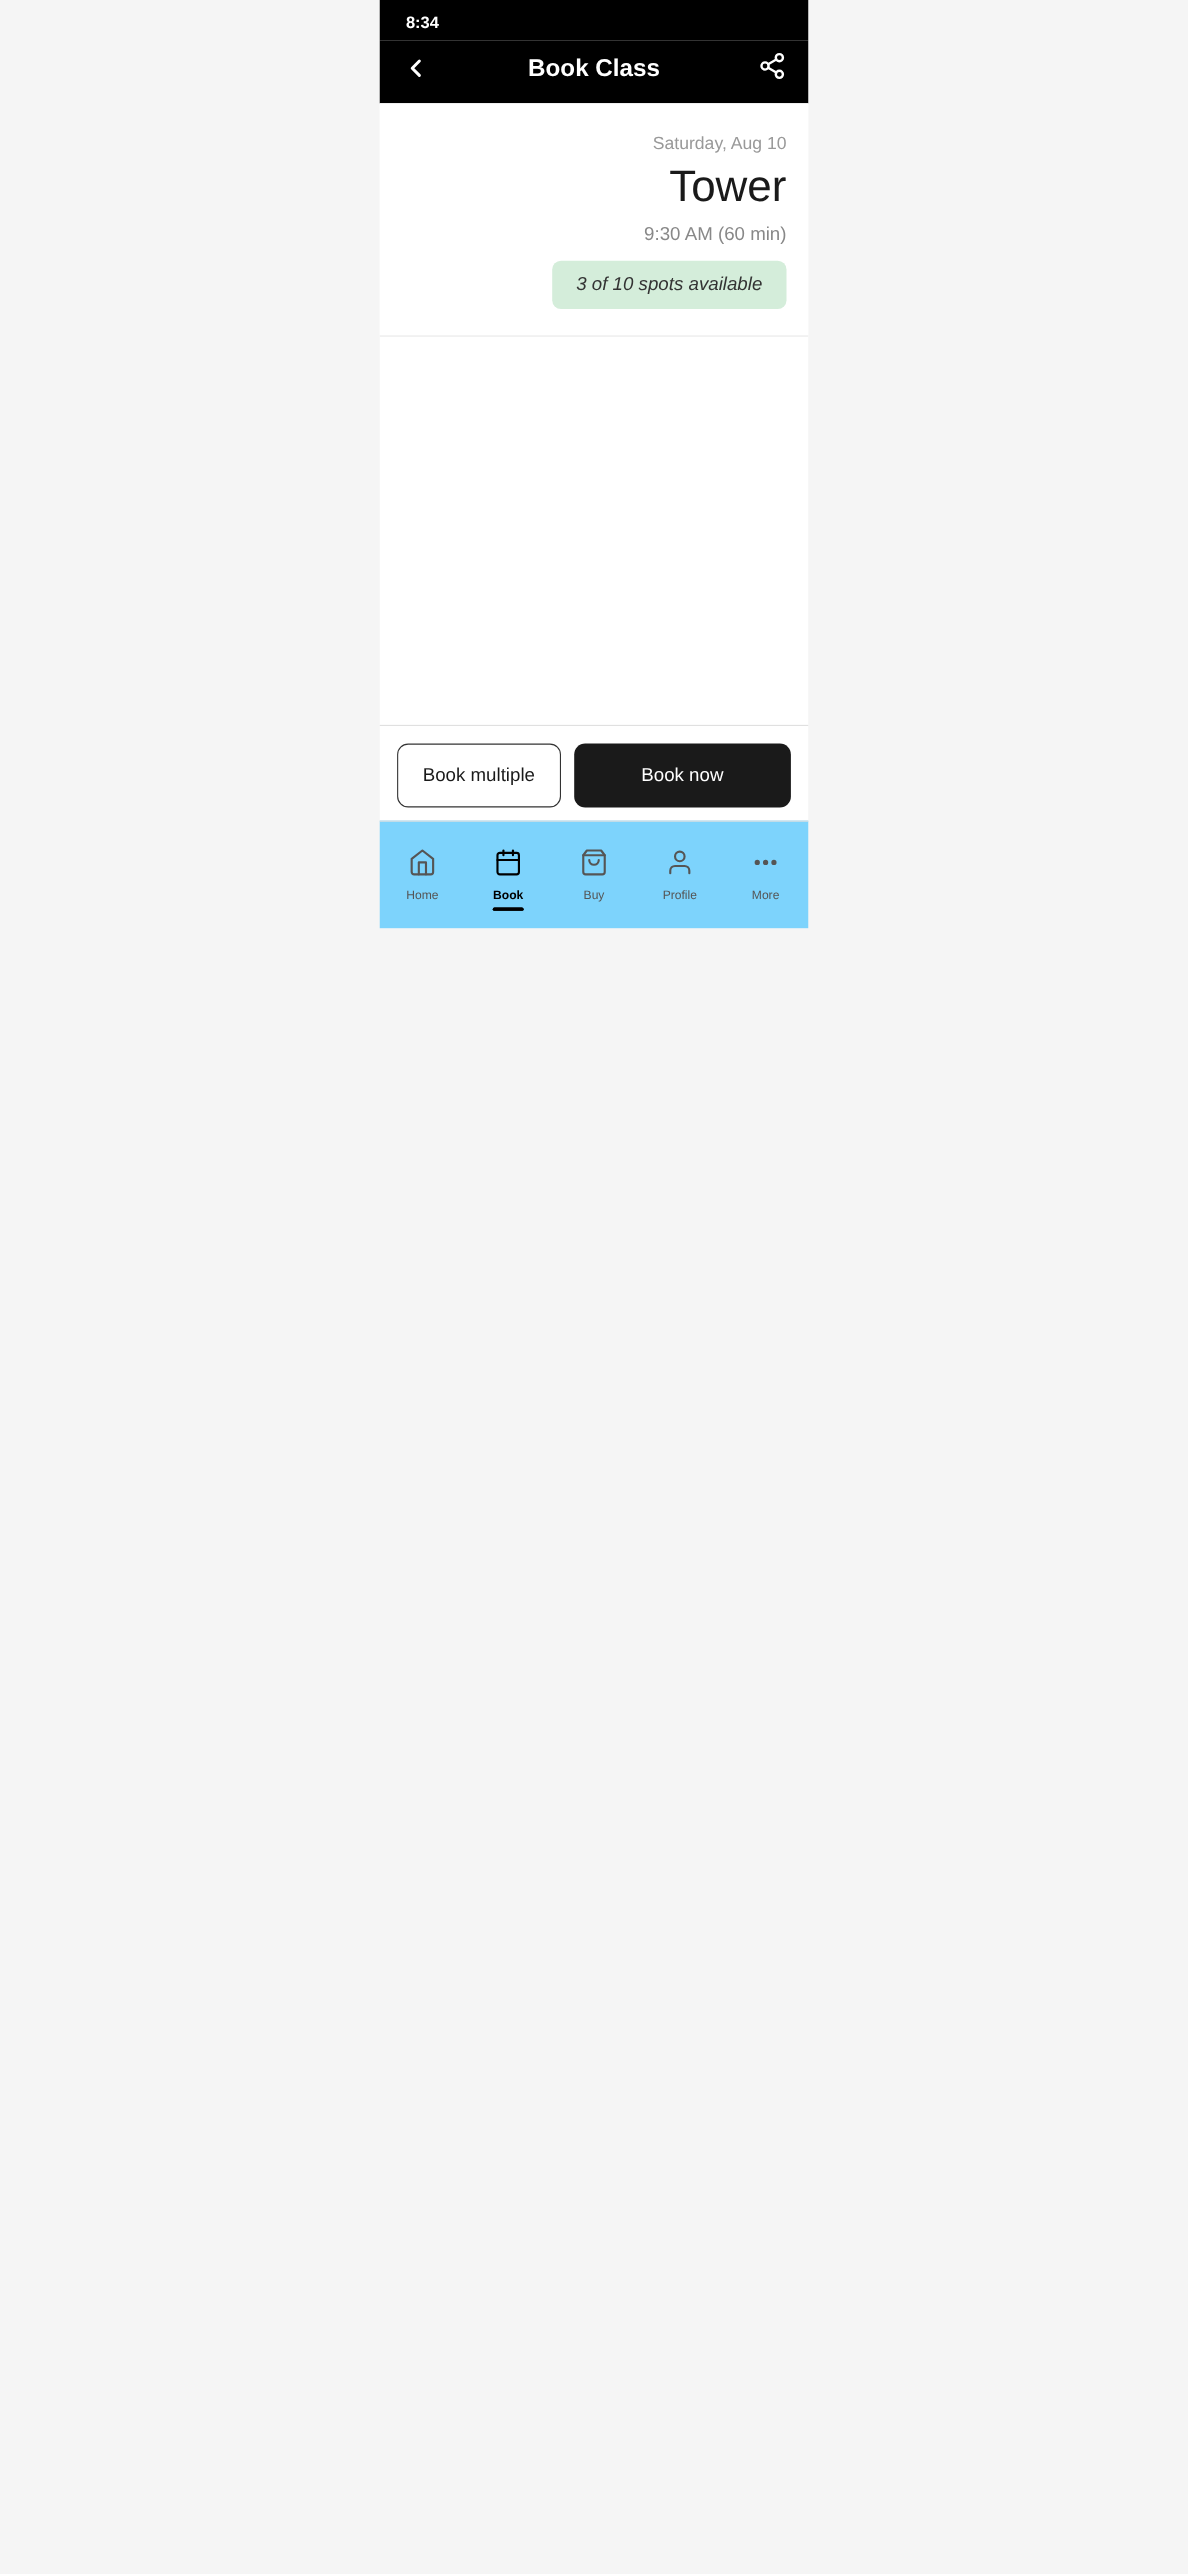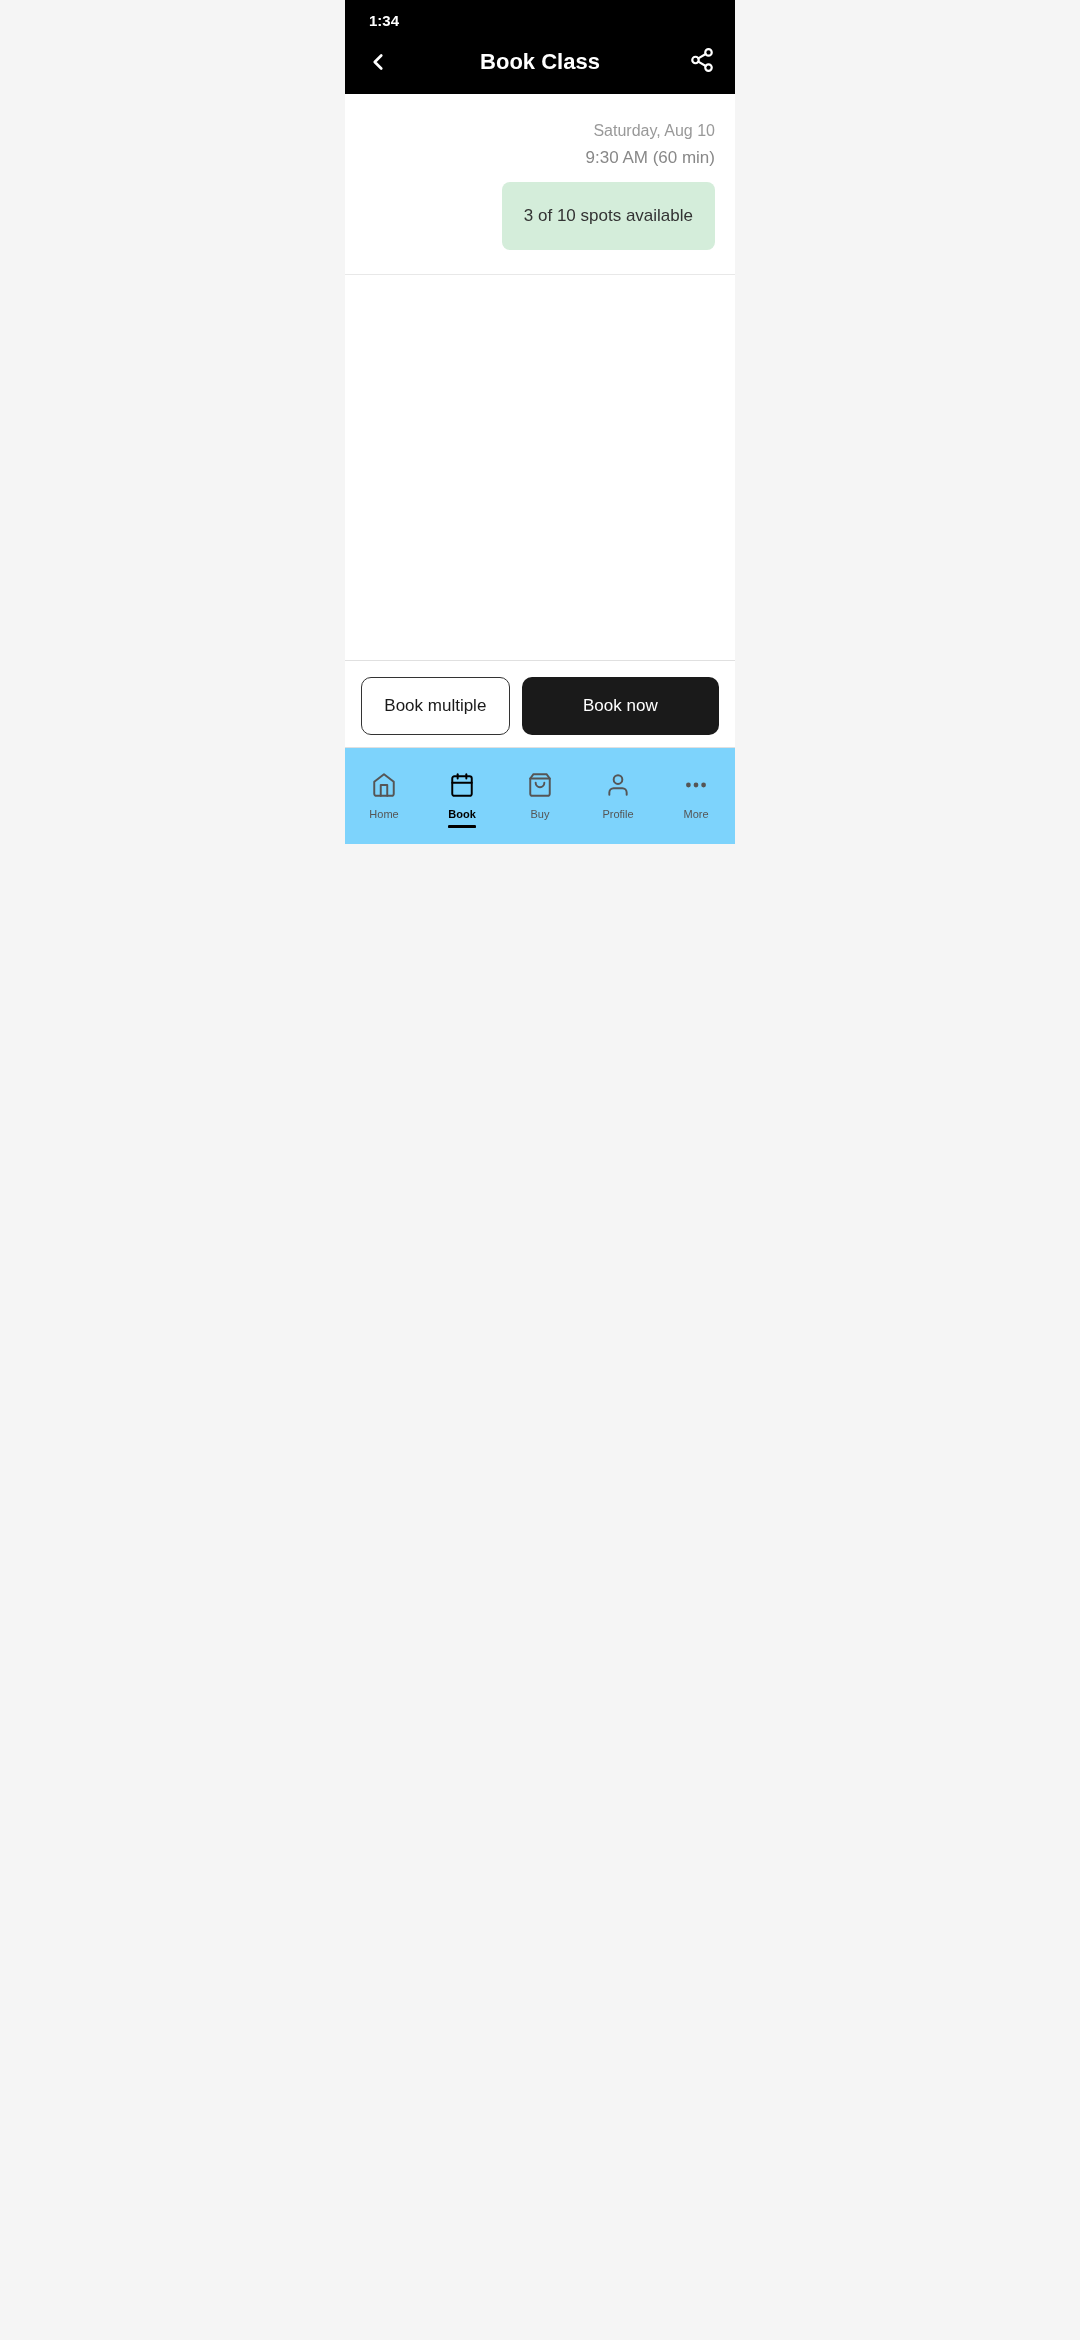--- a/index.html
+++ b/index.html
@@ -97,24 +97,25 @@
     .class-time {
       font-size: 17px;
       color: #888;
       margin-bottom: 14px;
     }
 
     .spots-badge {
       display: inline-block;
       background: #d4edda;
       color: #333;
-      padding: 24px 22px;
+      padding: 12px 22px;
       border-radius: 8px;
       font-size: 17px;
       font-weight: 500;
+      font-style: italic;
     }
 
     
     .staff-section {
       background: #f5f5f5;
       flex: 1;
       padding: 20px 20px;
     }
 
     .staff-label {
@@ -232,21 +233,21 @@
     
     .icon-svg {
       width: 26px;
       height: 26px;
     }
   </style>
 </head>
 <body>
 
 <div class="status-bar">
-  <span>1:34</span>
+  <span>8:34</span>
 </div>
 
 <div class="nav-bar">
   <button class="back-btn">
     <svg class="icon-svg" viewBox="0 0 24 24" fill="none" stroke="white" stroke-width="2.5" stroke-linecap="round" stroke-linejoin="round">
       <polyline points="15 18 9 12 15 6"></polyline>
     </svg>
   </button>
   <span class="title">Book Class</span>
   <button class="share-btn">
@@ -257,20 +258,21 @@
       <line x1="8.59" y1="13.51" x2="15.42" y2="17.49"></line>
       <line x1="15.41" y1="6.51" x2="8.59" y2="10.49"></line>
     </svg>
   </button>
 </div>
 
 <div class="main-content">
 
   <div class="class-info">
     <div class="class-date">Saturday, Aug 10</div>
+    <div class="class-name">Tower</div>
     <div class="class-time">9:30 AM (60 min)</div>
     <div class="spots-badge">3 of 10 spots available</div>
   </div>
 
 
 </div>
 
 <div class="action-buttons">
   <button class="btn-multiple">Book multiple</button>
   <button class="btn-book-now">Book now</button>

